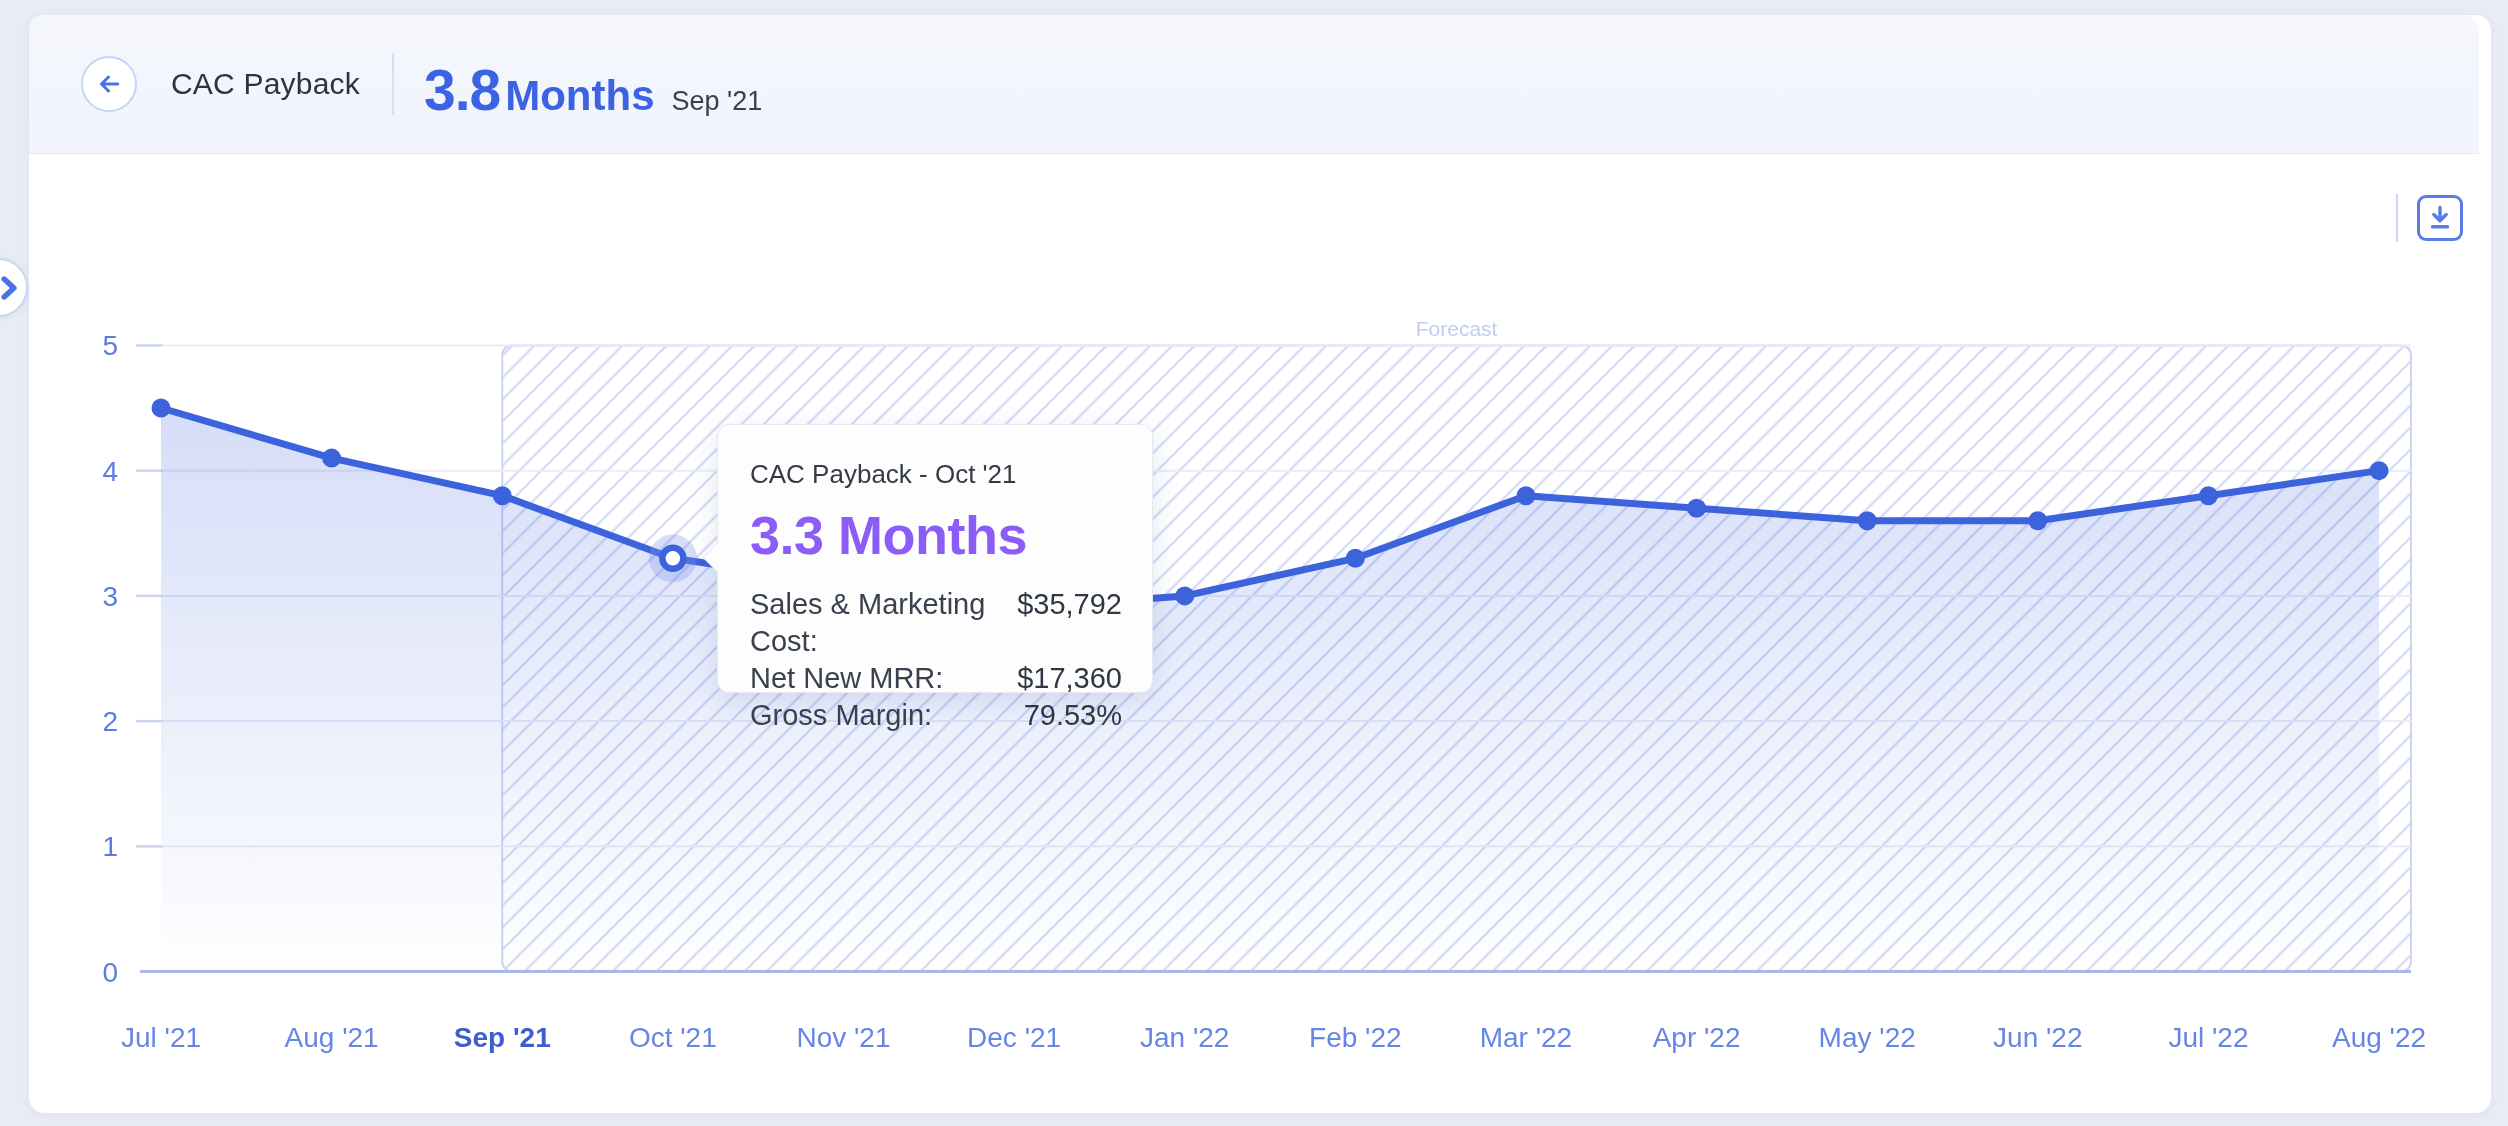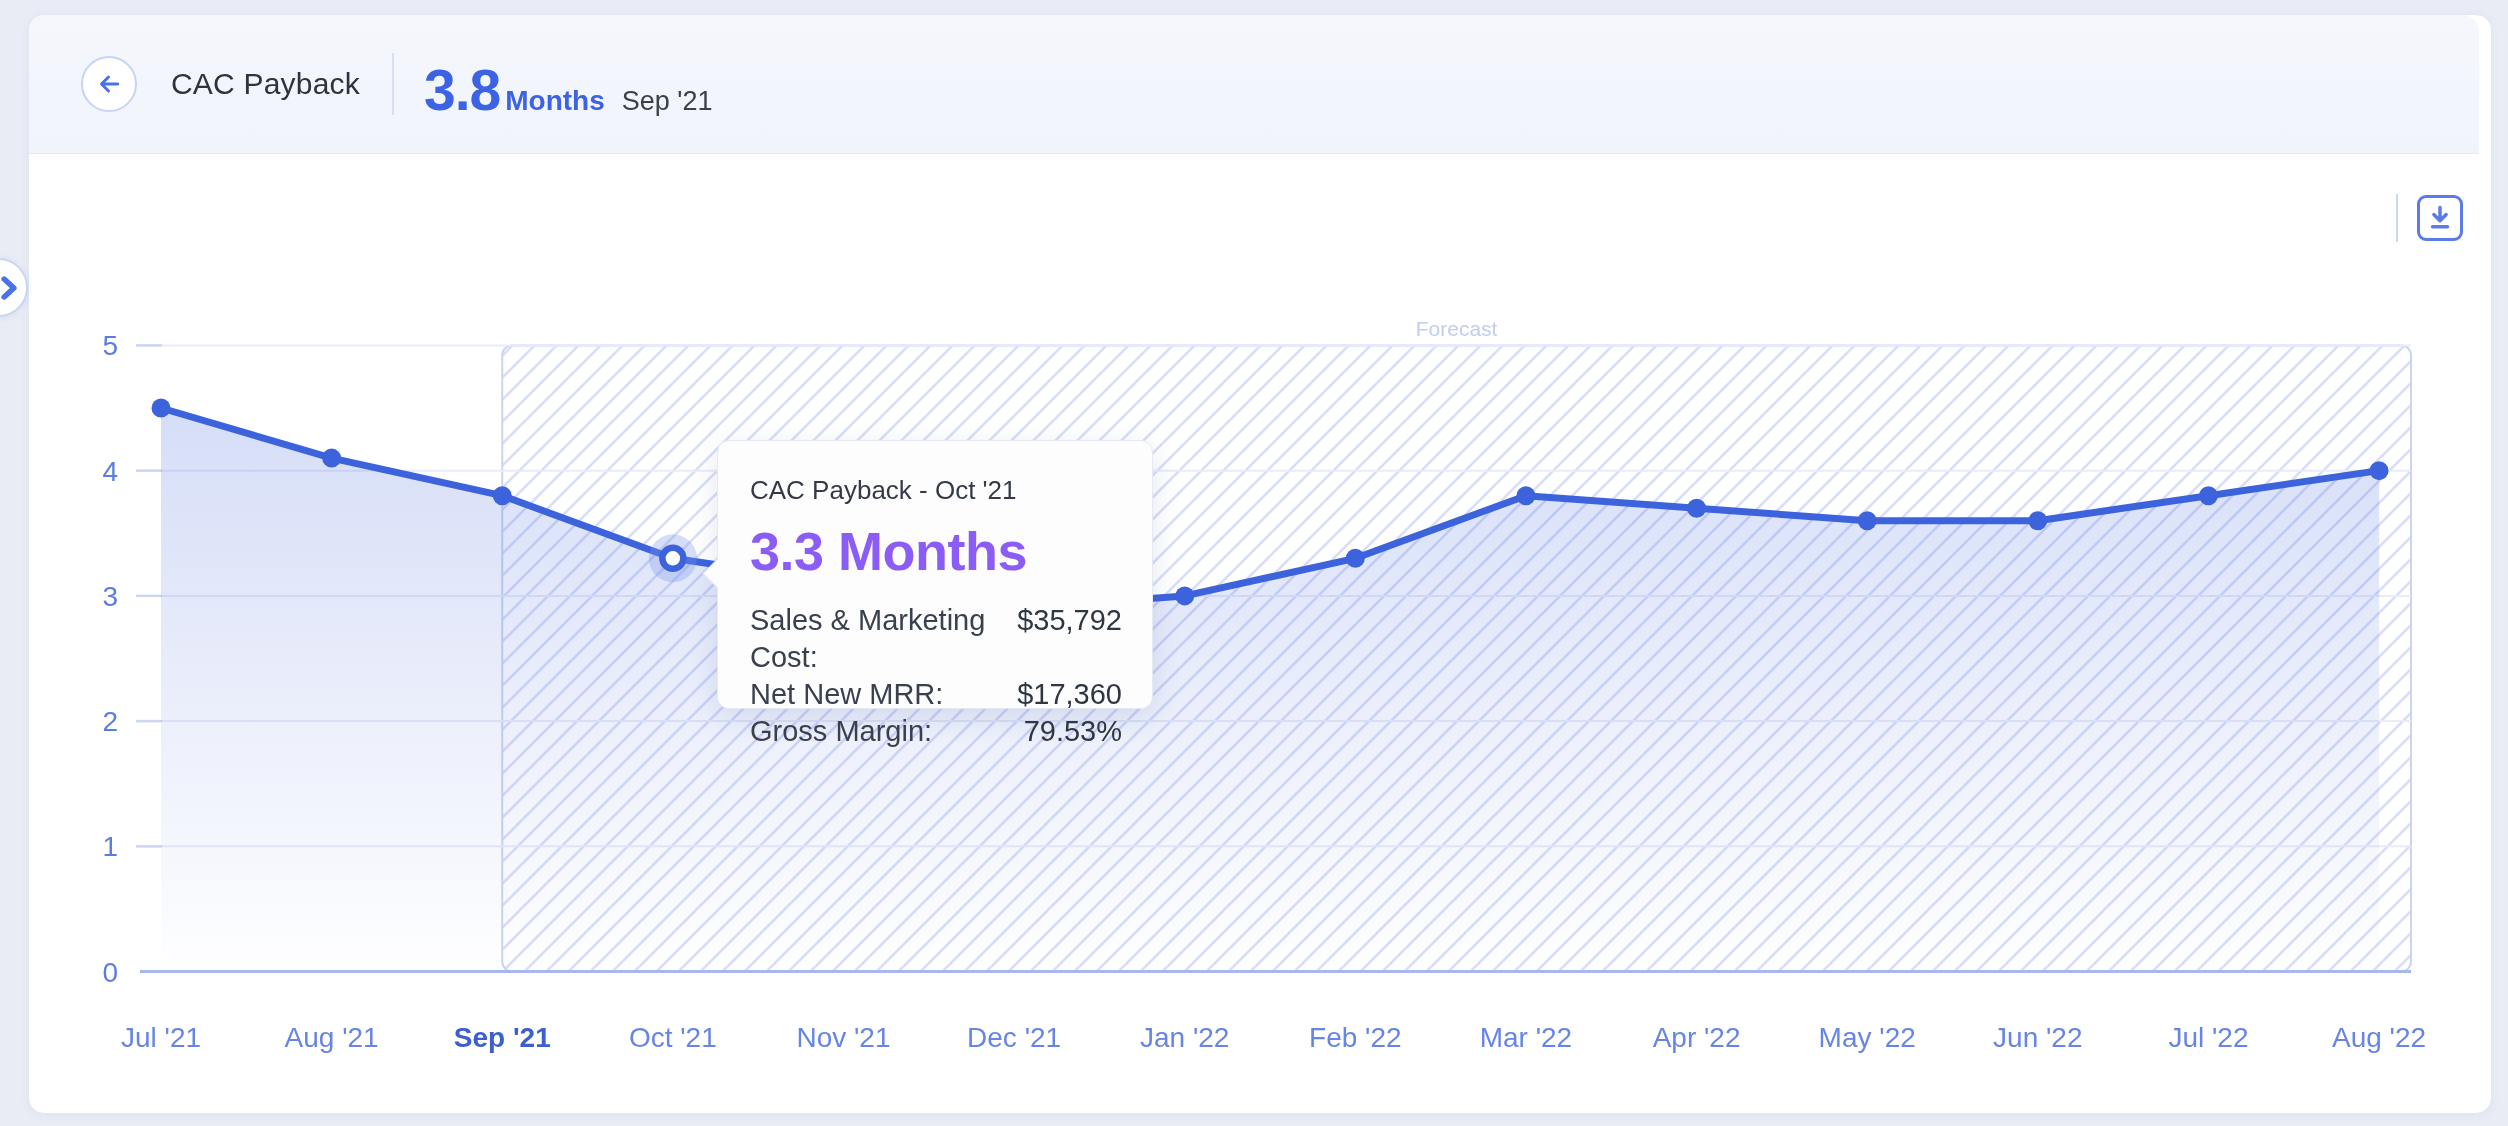--- a/index.html
+++ b/index.html
@@ -28,39 +28,39 @@
     flex:0 0 auto;
   }
   .hdr-title{
     margin-left:34px;font-size:30px;font-weight:500;color:#2e333c;letter-spacing:.2px;
   }
   .hdr-divider{
     width:2px;height:62px;background:#d8dff1;margin:0 30px 0 32px;flex:0 0 auto;
   }
   .metric{display:flex;align-items:baseline;}
   .metric-value{font-size:57px;font-weight:700;color:#3c63e4;letter-spacing:-1px;margin-top:12px;}
-  .metric-unit{font-size:28px;font-weight:700;color:#3c63e4;margin-left:5px;}
+  .metric-unit{font-size:42px;font-weight:700;color:#3c63e4;margin-left:5px;}
   .metric-period{font-size:27px;font-weight:400;color:#3a414b;margin-left:17px;}
   .dl-divider{
     position:absolute;left:2396px;top:194px;width:2px;height:48px;background:#cdd7f0;z-index:3;
   }
   .dl-btn{
     position:absolute;left:2417px;top:195px;width:46px;height:46px;
     background:#ffffff;border:3px solid #5b7ce8;border-radius:9px;cursor:pointer;
     display:flex;align-items:center;justify-content:center;padding:0;z-index:3;
   }
   .side-toggle{
     position:absolute;left:-31px;top:258px;width:59px;height:59px;border-radius:50%;
     background:#ffffff;border:2px solid #c9d6f5;cursor:pointer;z-index:6;
     box-shadow:0 1px 6px rgba(60,80,150,0.10);padding:0;
   }
   .side-toggle svg{position:absolute;right:7px;top:50%;transform:translateY(-50%);}
   .chart-svg{position:absolute;left:0;top:0;z-index:2;pointer-events:none;}
   .tooltip{
-    position:absolute;left:717px;top:440px;width:436px;height:269px;box-sizing:border-box;
+    position:absolute;left:717px;top:424px;width:436px;height:269px;box-sizing:border-box;
     background:#fdfdfe;border:1px solid #e5e9f4;border-radius:12px;
     box-shadow:0 8px 28px rgba(50,70,140,0.13);
     padding:34px 30px 0 32px;z-index:5;
   }
   .tt-caret{
     position:absolute;left:-11px;top:122px;width:20px;height:20px;background:#fdfdfe;
     border-left:1px solid #e5e9f4;border-bottom:1px solid #e5e9f4;
     transform:rotate(45deg);
   }
   .tt-title{font-size:26px;color:#343b47;}

